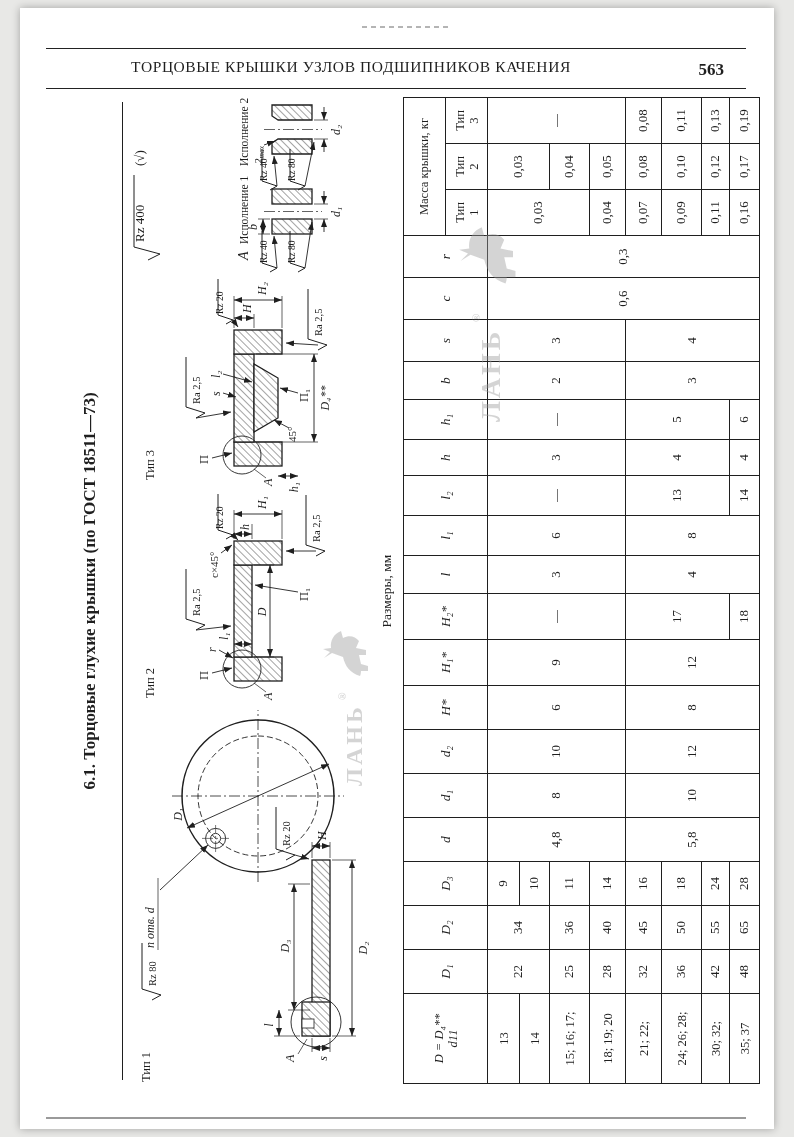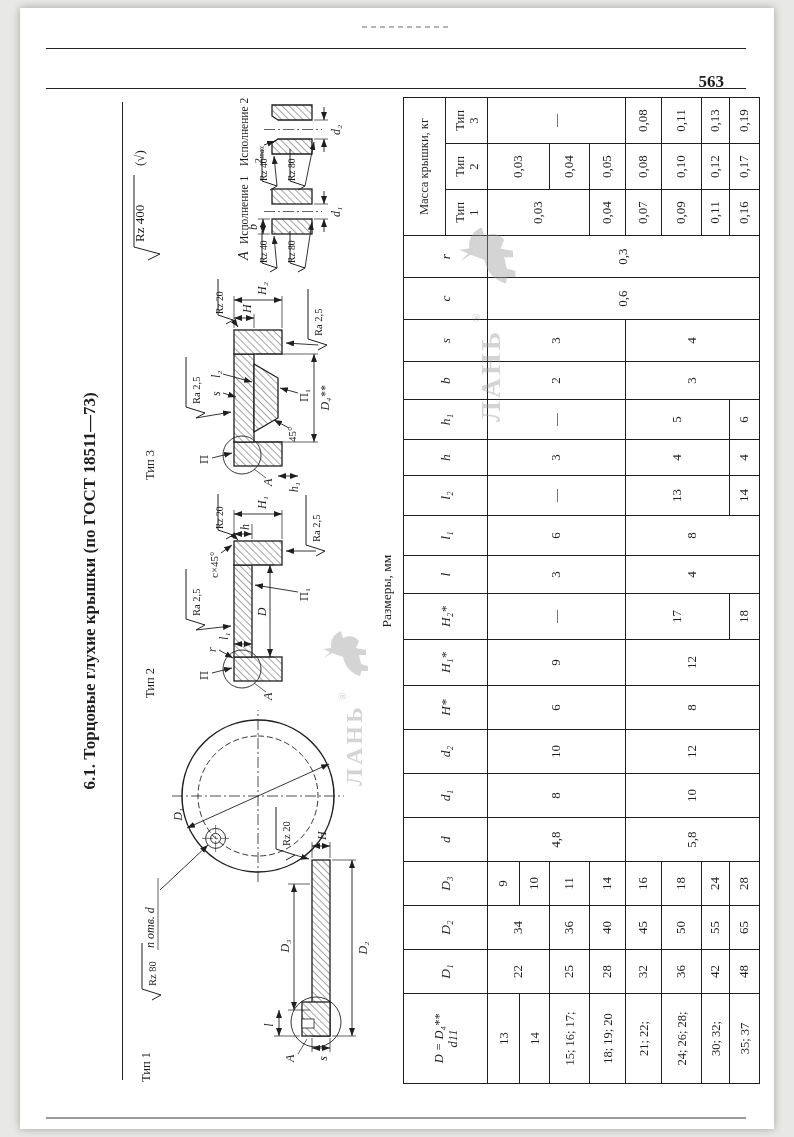--- a/index.html
+++ b/index.html
@@ -8,21 +8,21 @@
   .paper{position:absolute;left:20px;top:8px;width:754px;height:1121px;background:#ffffff;
          box-shadow:0 0 8px rgba(0,0,0,.3);}
   .top-dashes{position:absolute;left:342px;top:18px;width:88px;height:2px;opacity:.65;
       background:repeating-linear-gradient(90deg,#8c8c8c 0 5px,transparent 5px 9px);}
   .rh-rule{position:absolute;left:26px;right:28px;height:0;border-top:1.6px solid #222;}
   .rh-rule.r1{top:40px;}
   .rh-rule.r2{top:80px;}
   .rh{position:absolute;left:26px;right:28px;top:44px;height:34px;}
   .rh-title{position:absolute;left:0;right:90px;text-align:center;top:6px;
       font-size:15.5px;letter-spacing:.6px;}
-  .rh-num{position:absolute;right:22px;top:20px;font-size:17px;font-weight:bold;margin-left:32px;}
+  .rh-num{position:absolute;right:22px;top:8px;font-size:17px;font-weight:bold;margin-left:32px;}
   .bottom-rule{position:absolute;left:26px;right:28px;top:1109px;border-top:2px solid #9a9a9a;}
   
   .rot{position:absolute;left:56px;top:1088px;width:1010px;height:692px;
        transform:rotate(-90deg);transform-origin:0 0;}
   .sec-title{position:absolute;left:0;top:4px;width:100%;text-align:center;
        font-size:17px;font-weight:bold;}
   .title-rule{position:absolute;left:16px;right:16px;top:46px;border-top:1.6px solid #1f1f1f;}
   .units{position:absolute;left:0;top:303px;width:100%;text-align:center;font-size:13.5px;}
   .dwg{position:absolute;left:0;top:50px;}
   
@@ -53,20 +53,21 @@
   .wm text{fill:#9b9b9b;font-weight:bold;letter-spacing:3px;}
   .wm path{fill:#9b9b9b;}
 </style>
 </head>
 <body>
 
 <div class="paper">
   <div class="top-dashes"></div>
   <div class="rh-rule r1"></div>
   <div class="rh">
+    <div class="rh-title">ТОРЦОВЫЕ КРЫШКИ УЗЛОВ ПОДШИПНИКОВ КАЧЕНИЯ</div>
     <div class="rh-num">563</div>
   </div>
   <div class="rh-rule r2"></div>
   <div class="bottom-rule"></div>
 
   <div class="rot">
     <div class="sec-title">6.1. Торцовые глухие крышки (по ГОСТ 18511—73)</div>
     <div class="title-rule"></div>
 
     <svg class="dwg" width="1010" height="252" viewBox="0 0 1010 252">

